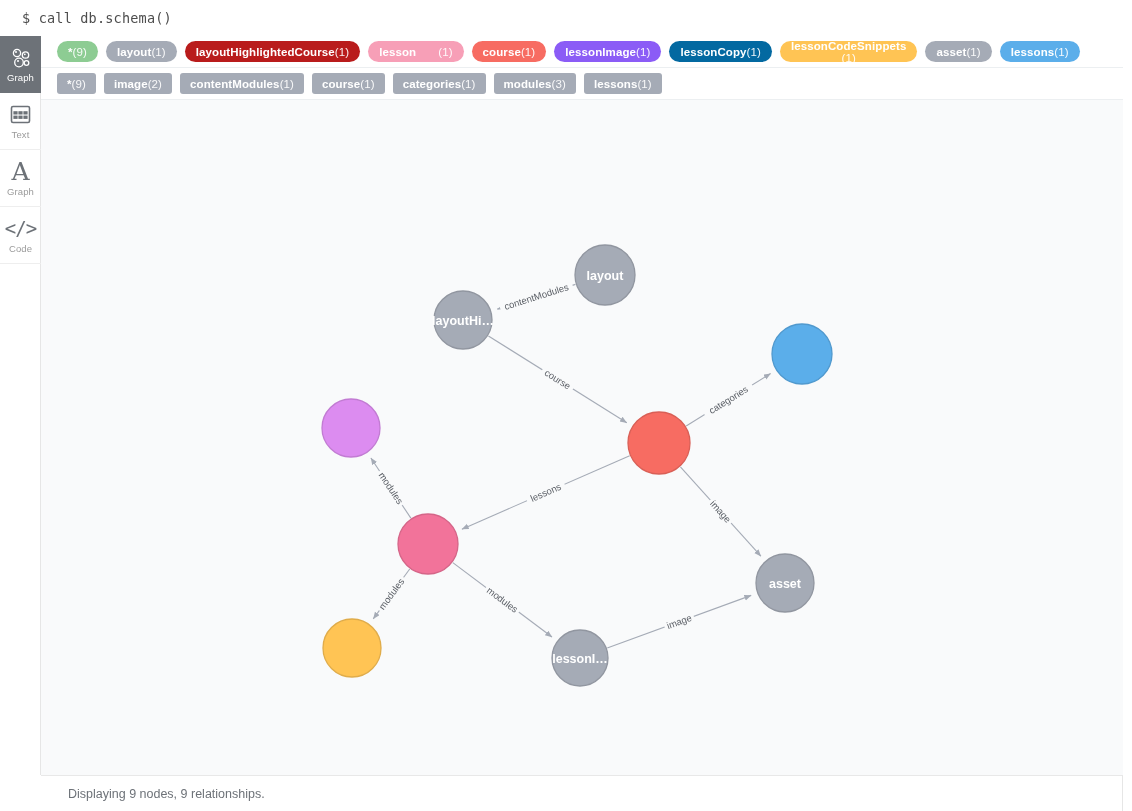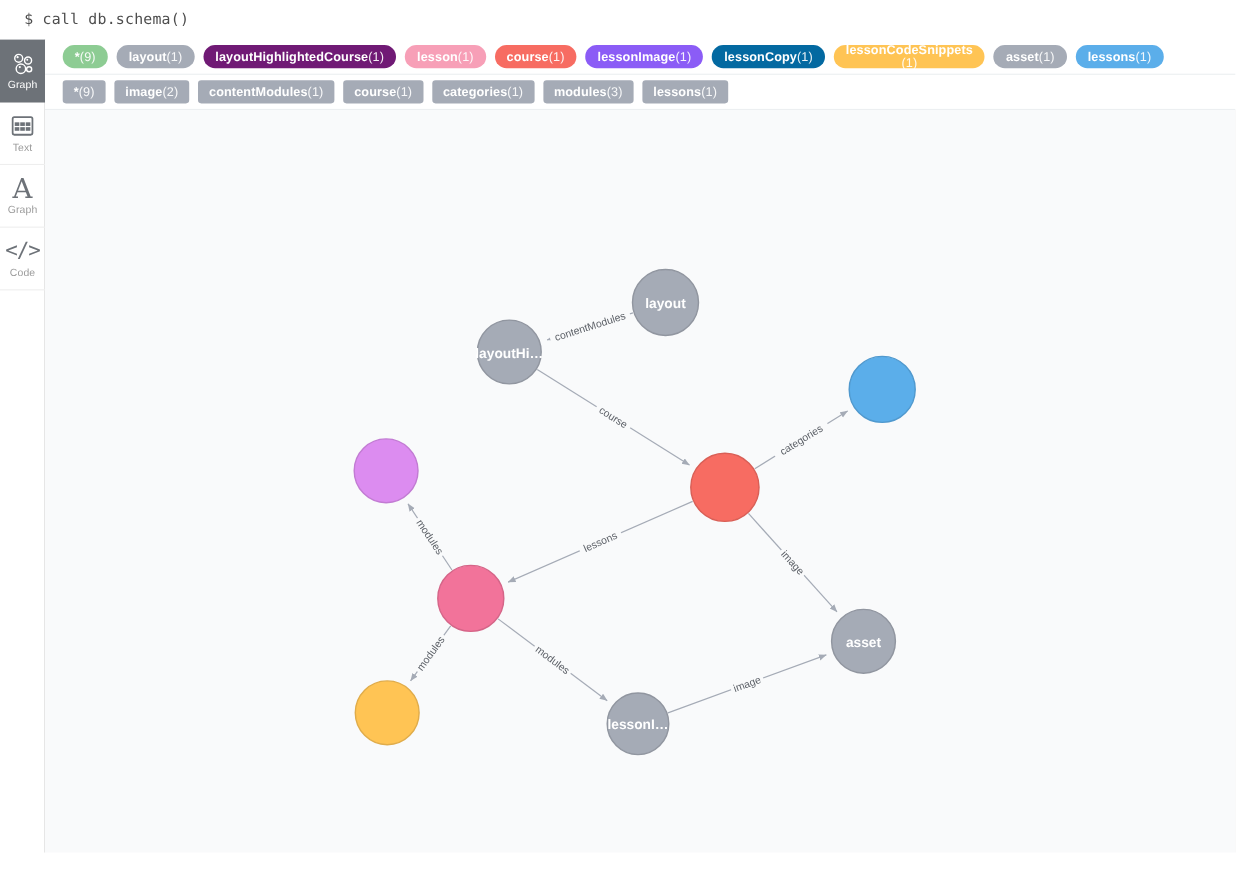--- a/index.html
+++ b/index.html
@@ -242,25 +242,25 @@
   <div class="pills-area">
     <div class="pill-row" id="label-pill-row">
         <div class="pill" style="background: rgb(141, 204, 147);">
           <span>*</span>
           <span class="cnt">(9)</span>
         </div>
         <div class="pill" style="background: rgb(165, 171, 182);">
           <span>layout</span>
           <span class="cnt">(1)</span>
         </div>
-        <div class="pill" style="background: #701a75;">
+        <div class="pill" style="background: #b91c1c;">
           <span>layoutHighlightedCourse</span>
           <span class="cnt">(1)</span>
         </div>
-        <div class="pill" style="background: rgb(247, 159, 183);">
+        <div class="pill" style="background: rgb(247, 159, 183); gap: 22px;">
           <span>lesson</span>
           <span class="cnt">(1)</span>
         </div>
         <div class="pill" style="background: rgb(247, 108, 98);">
           <span>course</span>
           <span class="cnt">(1)</span>
         </div>
         <div class="pill" style="background: #8b5cf6;">
           <span>lessonImage</span>
           <span class="cnt">(1)</span>
@@ -397,15 +397,18 @@
             <text class="node-label" x="539" y="559">lessonI…</text>
           </g>
           <g>
             <circle class="node-circle" cx="744" cy="483" r="29" fill="#A5ABB6" stroke="#9196a0" stroke-width="1.3"></circle>
             <text class="node-label" x="744" y="484">asset</text>
           </g>
         </g>
     </svg>
   </div>
 
+  <div class="footer">
+    <span class="footer-text">Displaying 9 nodes, 9 relationships.</span>
+  </div>
 
   <div class="right-gutter"></div>
 </div>
 
 </body></html>

